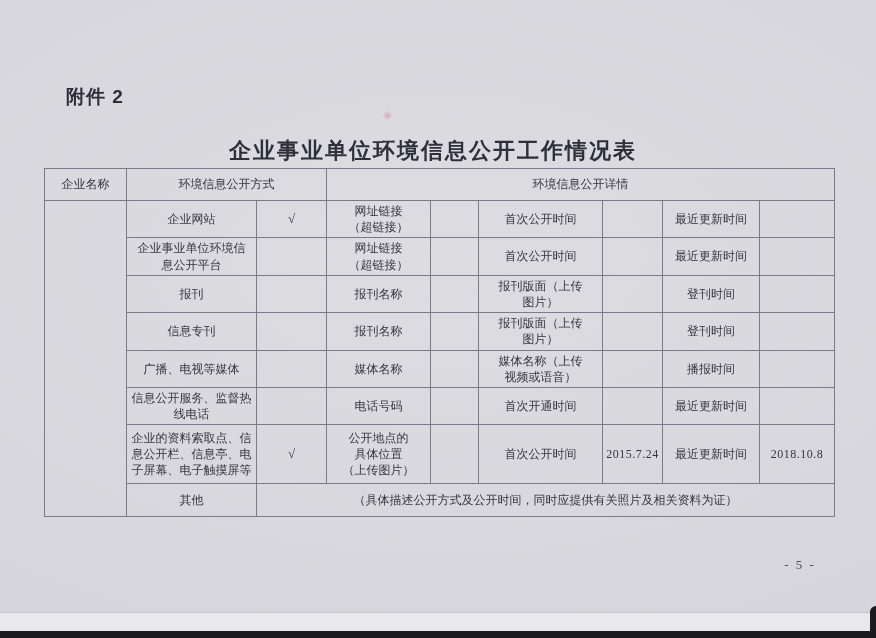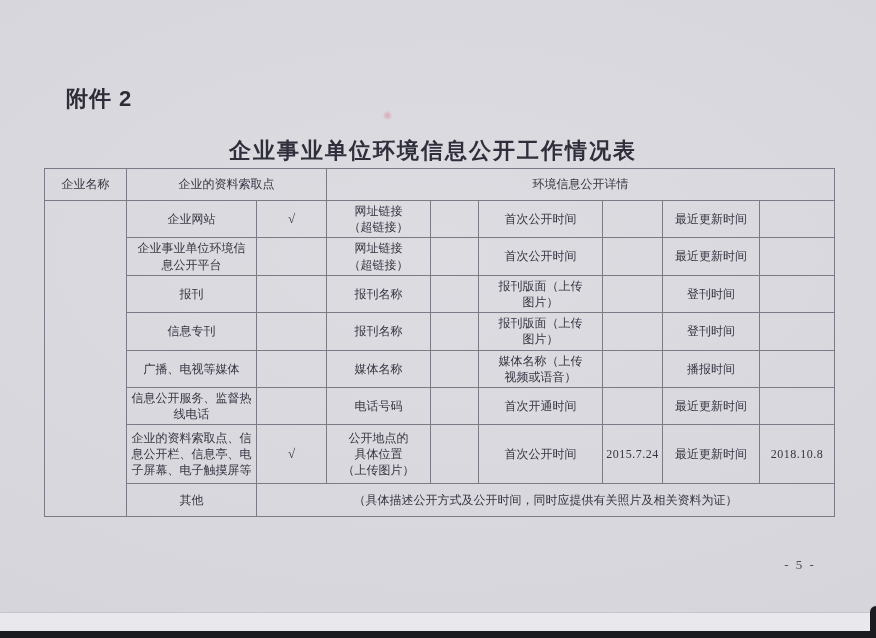--- a/index.html
+++ b/index.html
@@ -15,21 +15,21 @@
     inset: 0;
     background:
       radial-gradient(ellipse 900px 500px at 50% 40%, rgba(255,255,255,0.10), rgba(0,0,0,0.02)),
       #d9d8de;
   }
   .attachment-label {
     position: absolute;
     left: 66px;
     top: 84px;
     font-family: "Liberation Sans", "DejaVu Sans", sans-serif;
-    font-size: 22px;
+    font-size: 19px;
     font-weight: bold;
     color: #2d2c38;
     letter-spacing: 1px;
   }
   .doc-title {
     position: absolute;
     left: 0;
     right: 10px;
     top: 136px;
     text-align: center;
@@ -133,21 +133,21 @@
       <col style="width:104px">
       <col style="width:48px">
       <col style="width:124px">
       <col style="width:60px">
       <col style="width:97px">
       <col style="width:75px">
     </colgroup>
     <tbody>
       <tr class="r-head">
         <td>企业名称</td>
-        <td colspan="2">企业的资料索取点</td>
+        <td colspan="2">环境信息公开方式</td>
         <td colspan="6">环境信息公开详情</td>
       </tr>
 
       <tr class="r1">
         <td rowspan="8"></td>
         <td>企业网站</td>
         <td class="check">√</td>
         <td>网址链接
 （超链接）</td>
         <td></td>

